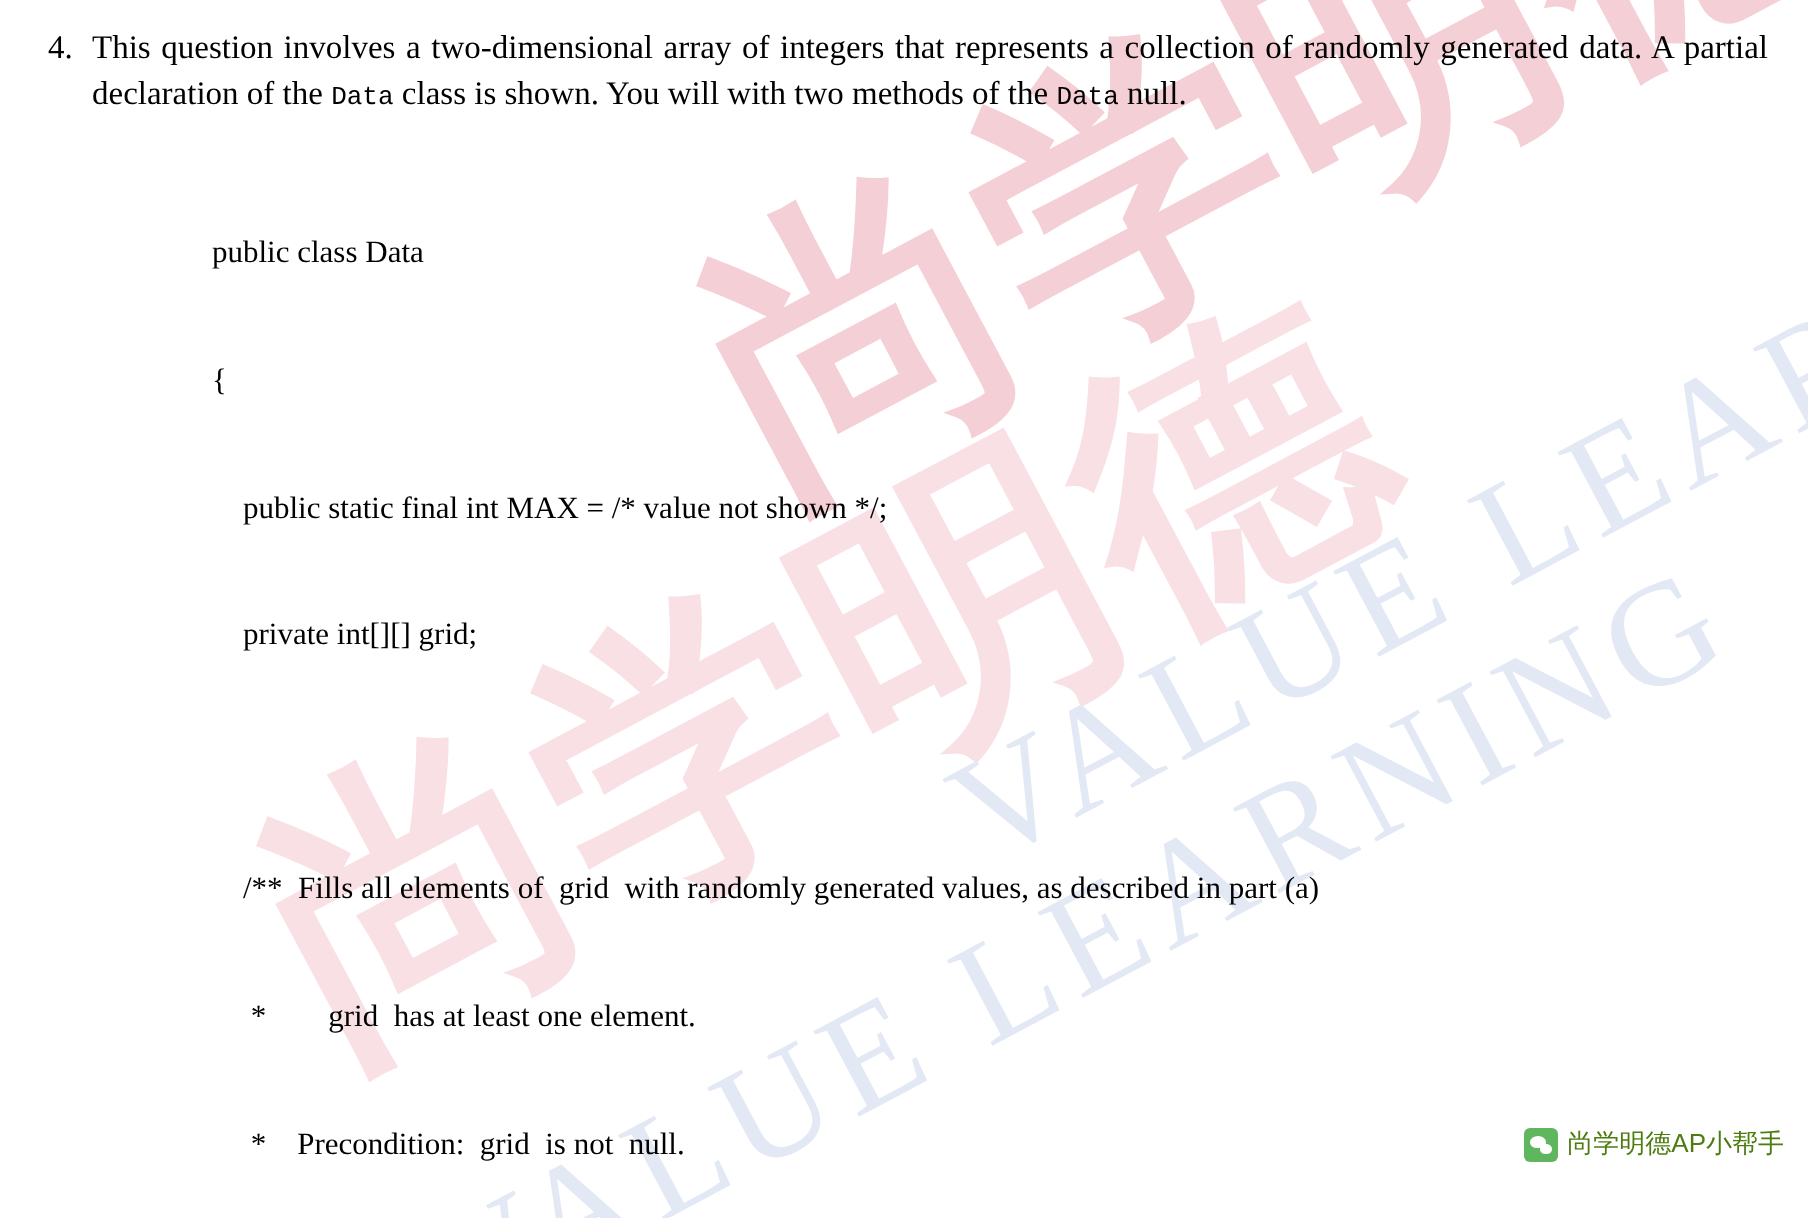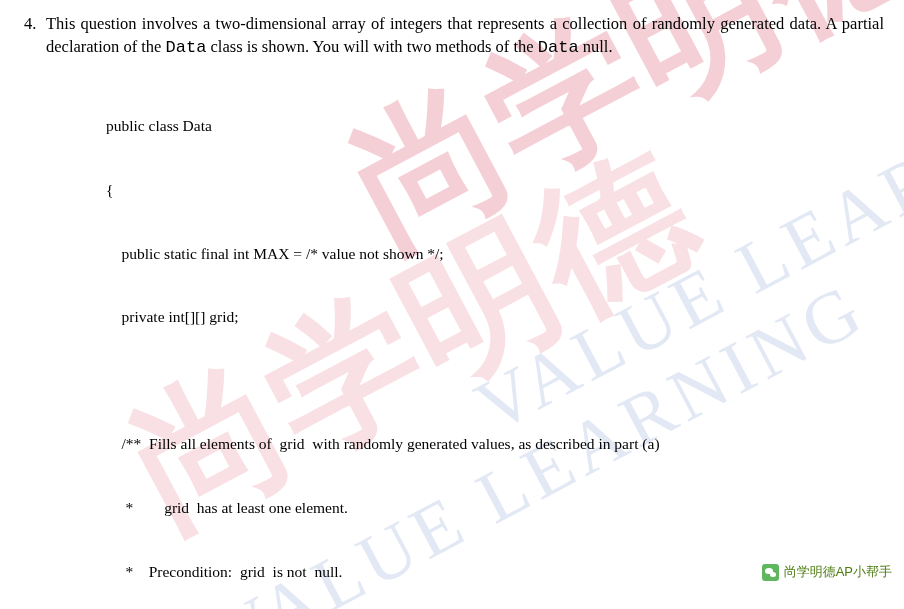--- a/index.html
+++ b/index.html
@@ -68,21 +68,21 @@
   }
   .q-text {
     flex: 1 1 auto;
     font-size: 16.5px;
     line-height: 23px;
     text-align: justify;
     padding-right: 6px;
   }
   .mono {
     font-family: "Liberation Mono", monospace;
-    font-size: 17px;
+    font-size: 13px;
   }
 
   
   #code-block {
     margin-top: 14px;
     margin-left: 92px;
     font-family: "Liberation Mono", monospace;
     font-size: 15.5px;
     line-height: 21.2px;
     white-space: pre;

